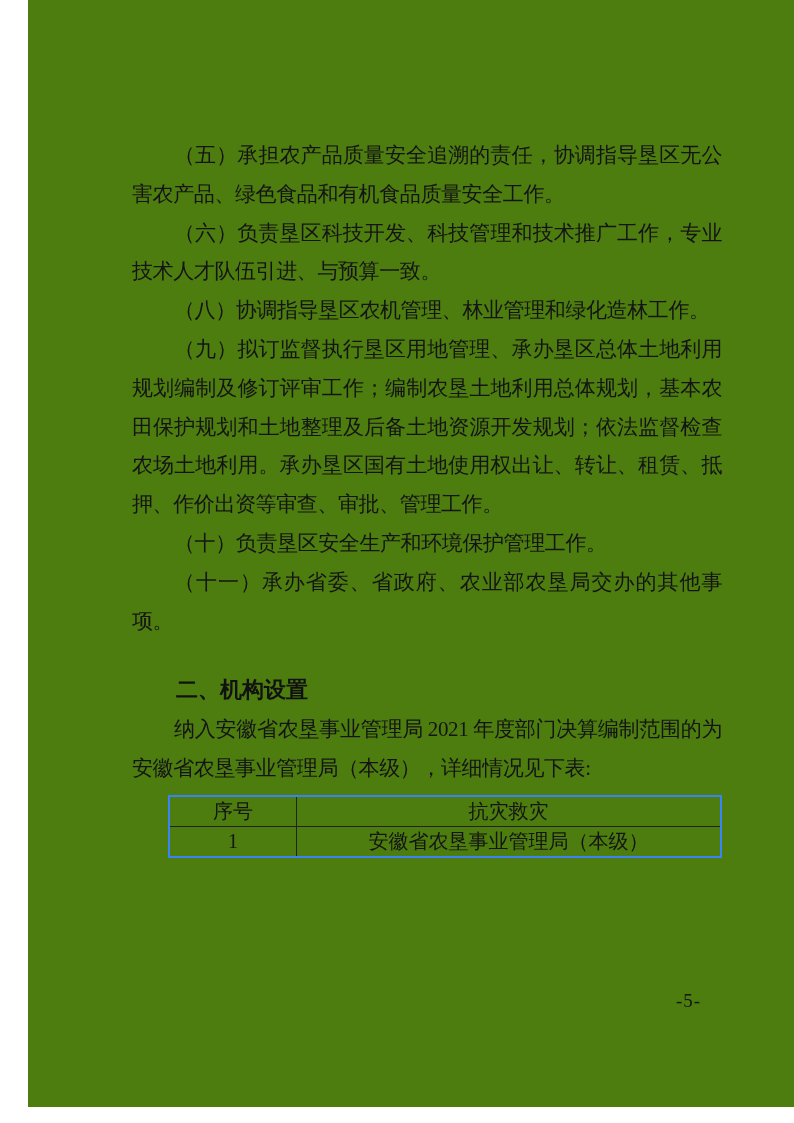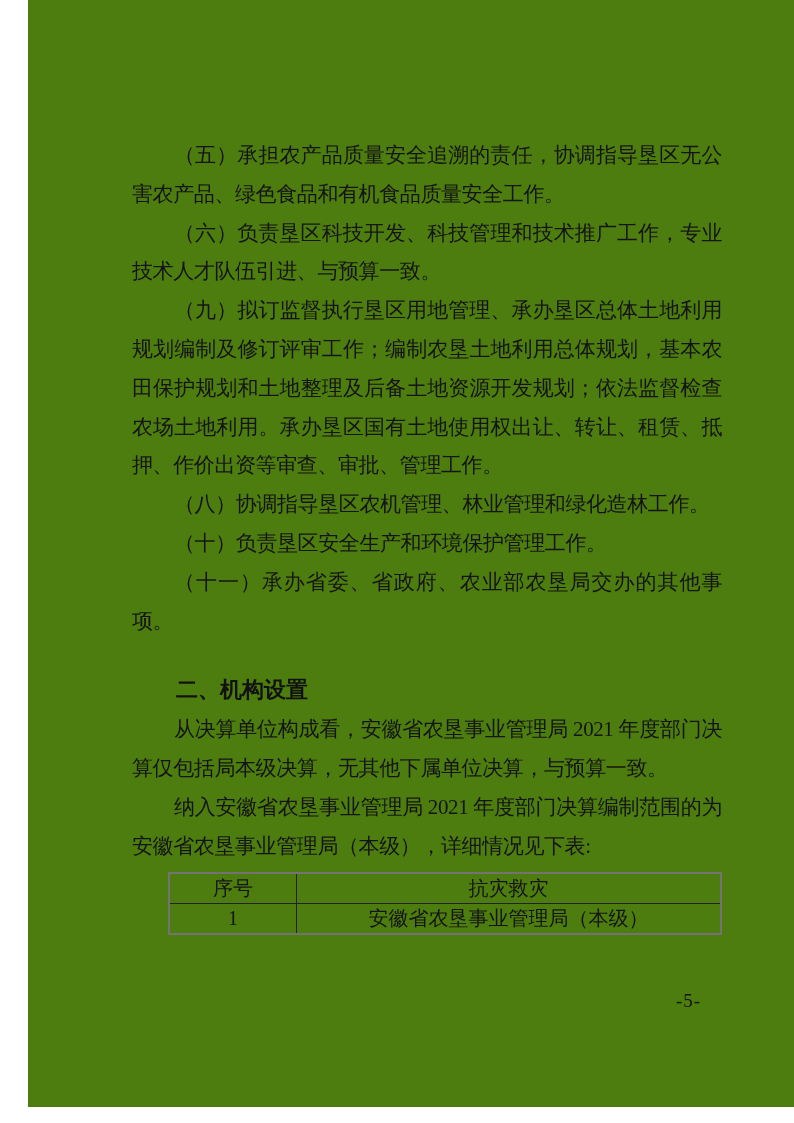--- a/index.html
+++ b/index.html
@@ -46,21 +46,21 @@
     width: 533px;
     border-collapse: collapse;
     table-layout: fixed;
     font-size: 20px;
     color: #141414;
   }
   .unit-table, .unit-table th, .unit-table td {
     border: 1px solid #222222;
   }
   .unit-table {
-    border: 2px solid #737373;
+    border: 2px solid #3b82f6;
   }
   .unit-table th, .unit-table td {
     font-weight: normal;
     text-align: center;
     vertical-align: middle;
     height: 29px;
     padding: 0 4px;
     overflow: hidden;
     white-space: nowrap;
   }
@@ -76,28 +76,27 @@
   }
 </style>
 </head>
 <body>
 
 <div class="page">
   <div class="content">
 
     <p class="body-para">（五）承担农产品质量安全追溯的责任，协调指导垦区无公害农产品、绿色食品和有机食品质量安全工作。</p>
     <p class="body-para">（六）负责垦区科技开发、科技管理和技术推广工作，专业技术人才队伍引进、与预算一致。</p>
+    <p class="body-para">（八）协调指导垦区农机管理、林业管理和绿化造林工作。</p>
     <p class="body-para">（九）拟订监督执行垦区用地管理、承办垦区总体土地利用规划编制及修订评审工作；编制农垦土地利用总体规划，基本农田保护规划和土地整理及后备土地资源开发规划；依法监督检查农场土地利用。承办垦区国有土地使用权出让、转让、租赁、抵押、作价出资等审查、审批、管理工作。</p>
-    <p class="body-para">（八）协调指导垦区农机管理、林业管理和绿化造林工作。</p>
     <p class="body-para">（十）负责垦区安全生产和环境保护管理工作。</p>
     <p class="body-para">（十一）承办省委、省政府、农业部农垦局交办的其他事项。</p>
 
     <h2 class="section-heading">二、机构设置</h2>
 
-    <p class="body-para">从决算单位构成看，安徽省农垦事业管理局 2021 年度部门决算仅包括局本级决算，无其他下属单位决算，与预算一致。</p>
     <p class="body-para">纳入安徽省农垦事业管理局 2021 年度部门决算编制范围的为安徽省农垦事业管理局（本级），详细情况见下表:</p>
 
     <table class="unit-table">
       <thead>
         <tr>
           <th class="col-index">序号</th>
           <th class="col-name">抗灾救灾</th>
         </tr>
       </thead>
       <tbody>

